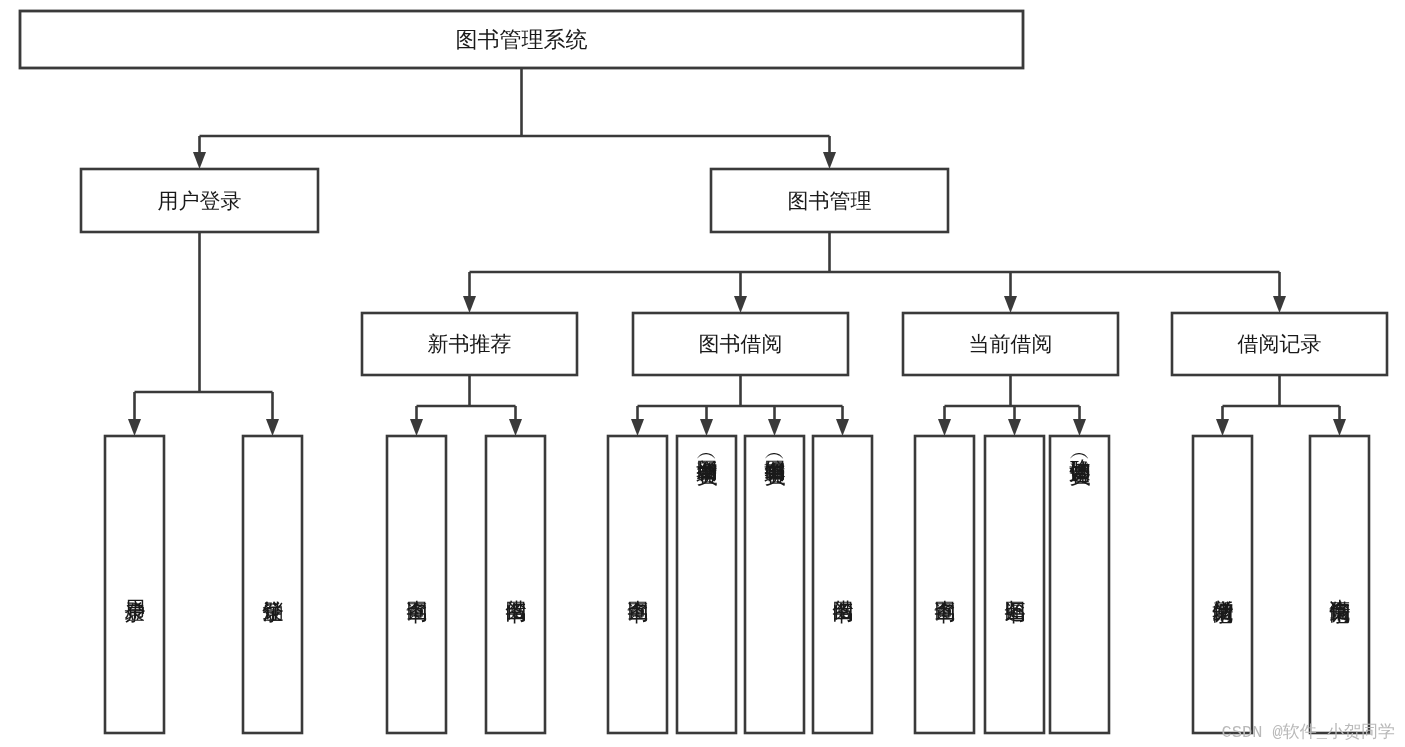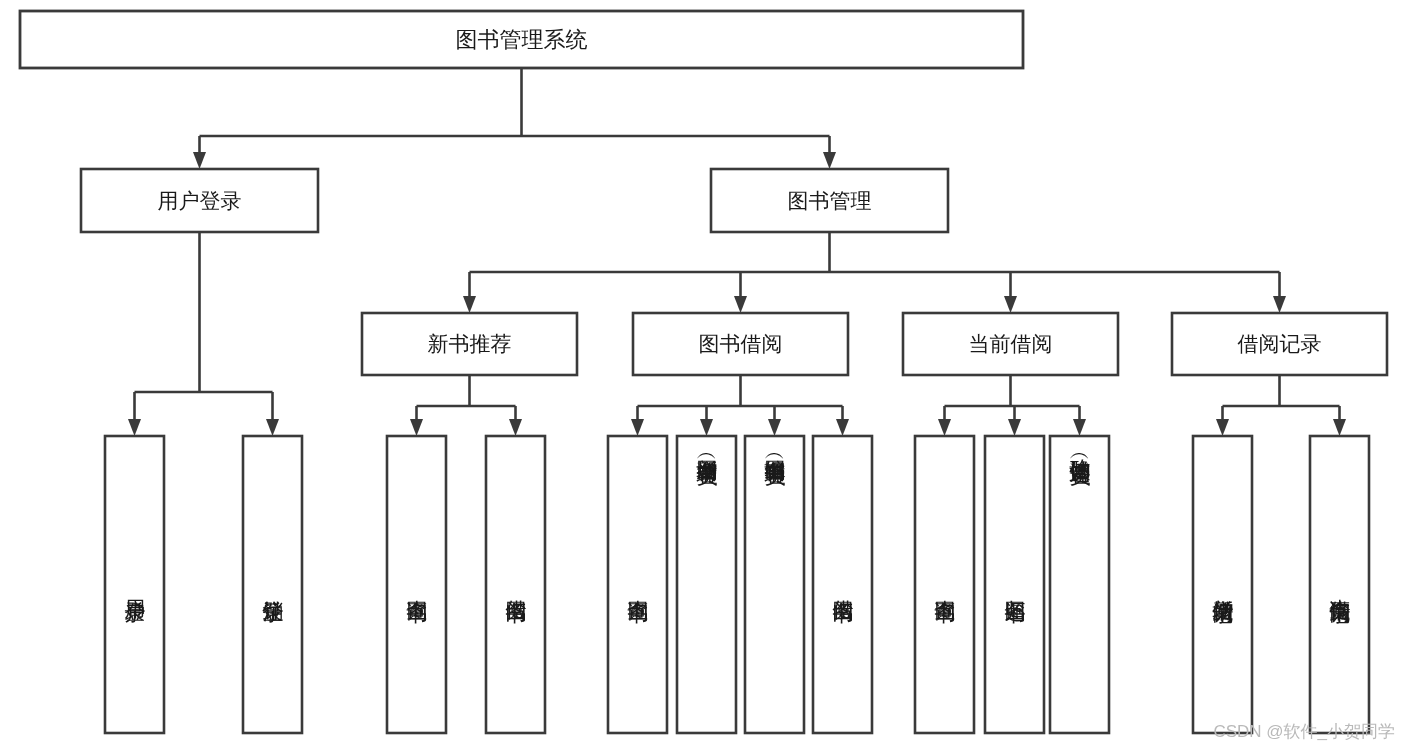--- a/index.html
+++ b/index.html
@@ -68,21 +68,21 @@
     font-size: 21px;
     line-height: 1.28;
     letter-spacing: 1px;
     color: #1a1a1a;
     white-space: nowrap;
   }
   .watermark {
     position: absolute;
     right: 10px;
     bottom: 4px;
-    font-family: Liberation Sans, sans-serif;
+    font-family: Liberation Mono, monospace;
     font-size: 17px;
     color: #b9b9b9;
     white-space: nowrap;
     user-select: none;
     text-align: center;
   }
 </style>
 </head>
 <body>
 

